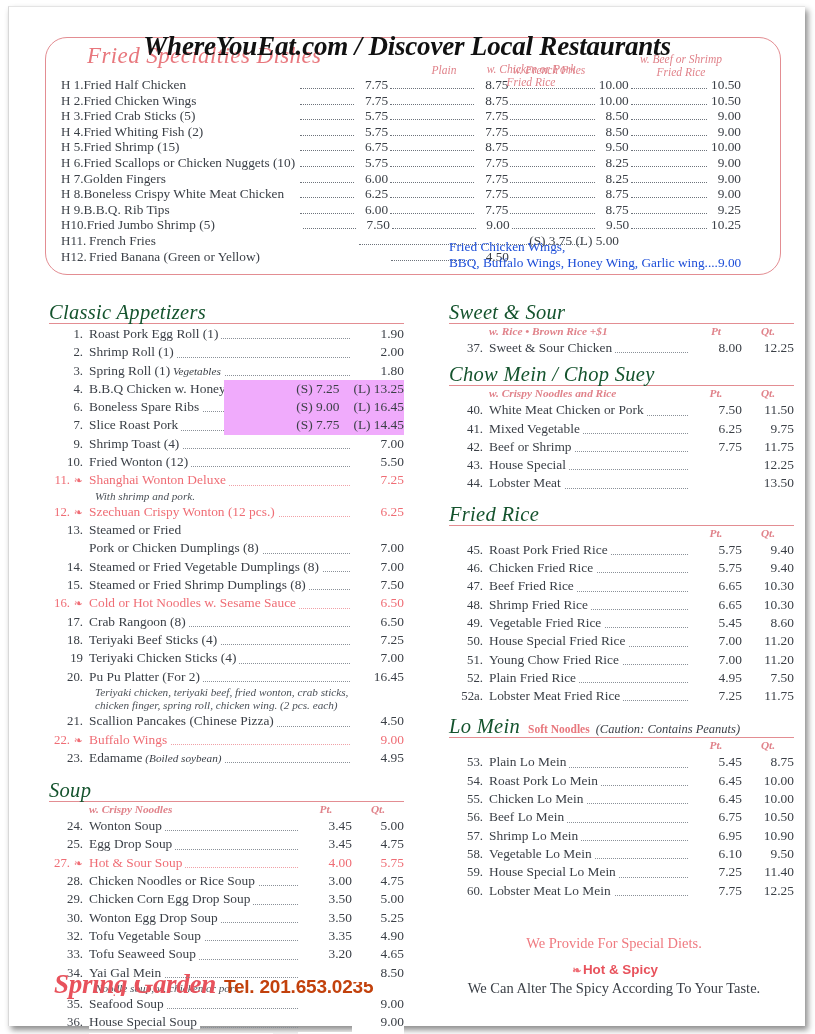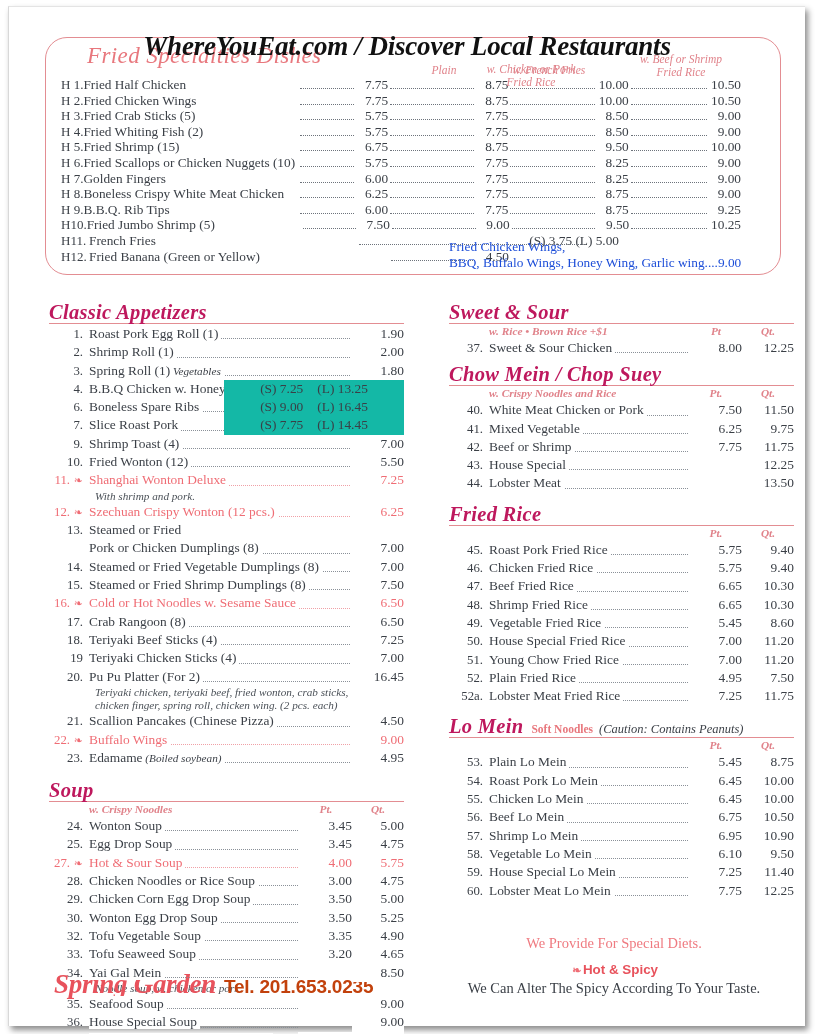--- a/index.html
+++ b/index.html
@@ -155,24 +155,23 @@
   .sec-head {
     position: relative;
     margin-top: 8px;
     margin-bottom: 1px;
     padding-bottom: 1px;
   }
   .sec-head .t {
     font-family: "Liberation Serif", serif;
     font-style: italic;
     font-size: 20.5px;
-    color: #be185d;
+    color: #14532d;
     letter-spacing: 0.3px;
     display: inline-block;
-    font-weight: bold;
   }
   .sec-head .sub {
     font-family: "Liberation Serif", serif;
     font-weight: bold;
     font-size: 11.5px;
     color: #e8777d;
     margin-left: 4px;
   }
   .sec-head .sub2 {
     font-family: "Liberation Serif", serif;
@@ -245,24 +244,24 @@
     width: 52px;
     flex: 0 0 52px;
     text-align: right;
     position: relative;
     z-index: 2;
     background: #fff;
   }
   .item .sl {
     width: 180px;
     flex: 0 0 180px;
-    text-align: center;
+    text-align: right;
     position: relative;
     z-index: 2;
-    background: #14b8a6;
+    background: #f0abfc;
     white-space: nowrap;
   }
   .item .sl .sgap { display:inline-block; width: 14px; }
   .desc {
     font-family: "Liberation Serif", serif;
     font-style: italic;
     font-size: 11.2px;
     color: #4b5158;
     padding-left: 46px;
     line-height: 13.2px;

